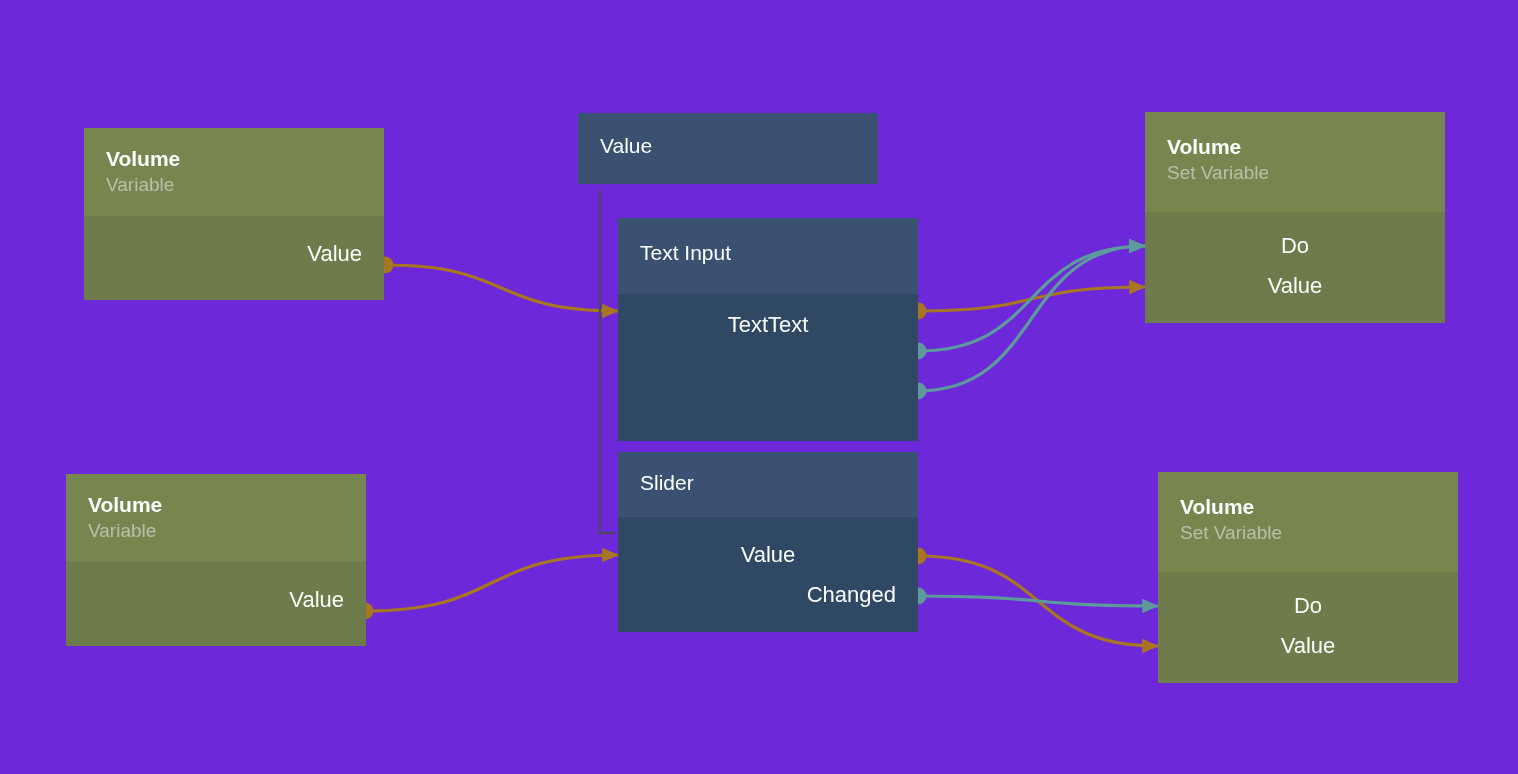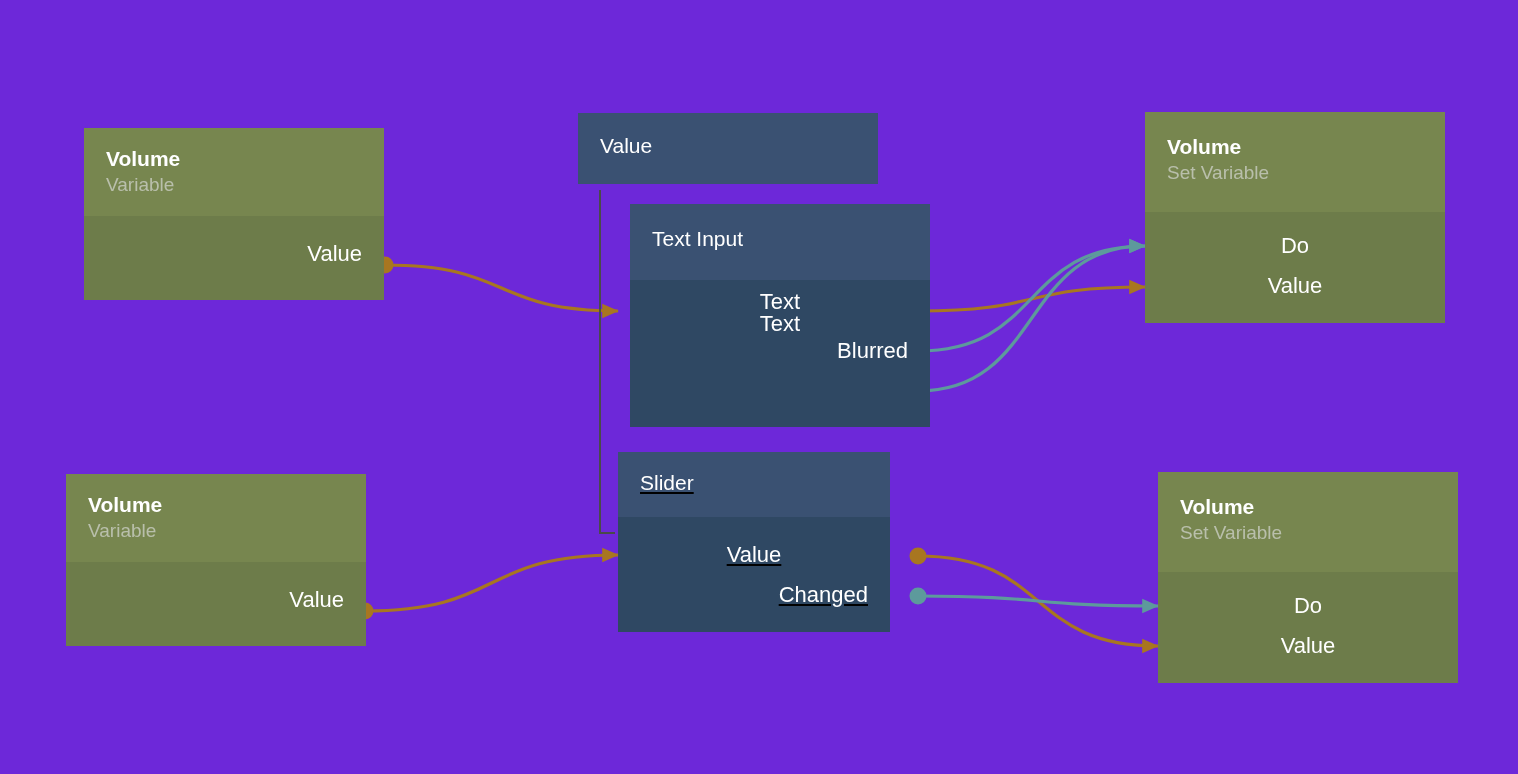--- a/index.html
+++ b/index.html
@@ -84,22 +84,21 @@
     padding: 0 22px;
     white-space: nowrap;
   }
   .port-row.out {
     justify-content: flex-end;
   }
   .port-row.in {
     justify-content: center;
   }
   .port-row.both {
-    justify-content: flex-start;
-    flex-direction: column;
+    justify-content: center;
   }
   .port-label {
     color: #ffffff;
     font-size: 22px;
     line-height: 22px;
   }
   .spacer-row {
     height: 18px;
   }
   
@@ -168,37 +167,34 @@
       </div>
     </div>
   </div>
 
   <div class="node blue flat" style="left:578px; top:113px; width:300px; height:71px;">
     <div class="node-header" style="height:71px; padding-top:20px;">
       <div class="node-title light">Value</div>
     </div>
   </div>
 
-  <div class="node blue" style="left:618px; top:204px; width:300px; height:223px;margin-left:12px;">
+  <div class="node blue" style="left:618px; top:218px; width:300px; height:223px;">
     <div class="node-header" style="height:76px; padding-top:22px;">
       <div class="node-title light">Text Input</div>
     </div>
     <div class="node-body" style="height:147px;">
       <div class="spacer-row" style="height:11px;"></div>
       <div class="port-row both">
         <span class="port-label">Text</span>
         <span class="port-label">Text</span>
       </div>
-      <div class="port-row out">
-        <span class="port-label">Blurred</span>
-      </div>
-    </div>
-  </div>
-
-  <div class="node blue" style="left:618px; top:452px; width:272px; height:180px;text-decoration:underline;">
+    </div>
+  </div>
+
+  <div class="node blue" style="left:618px; top:452px; width:300px; height:180px;">
     <div class="node-header" style="height:65px; padding-top:18px;">
       <div class="node-title light">Slider</div>
     </div>
     <div class="node-body" style="height:115px;">
       <div class="spacer-row" style="height:18px;"></div>
       <div class="port-row in">
         <span class="port-label">Value</span>
       </div>
       <div class="port-row out">
         <span class="port-label">Changed</span>

